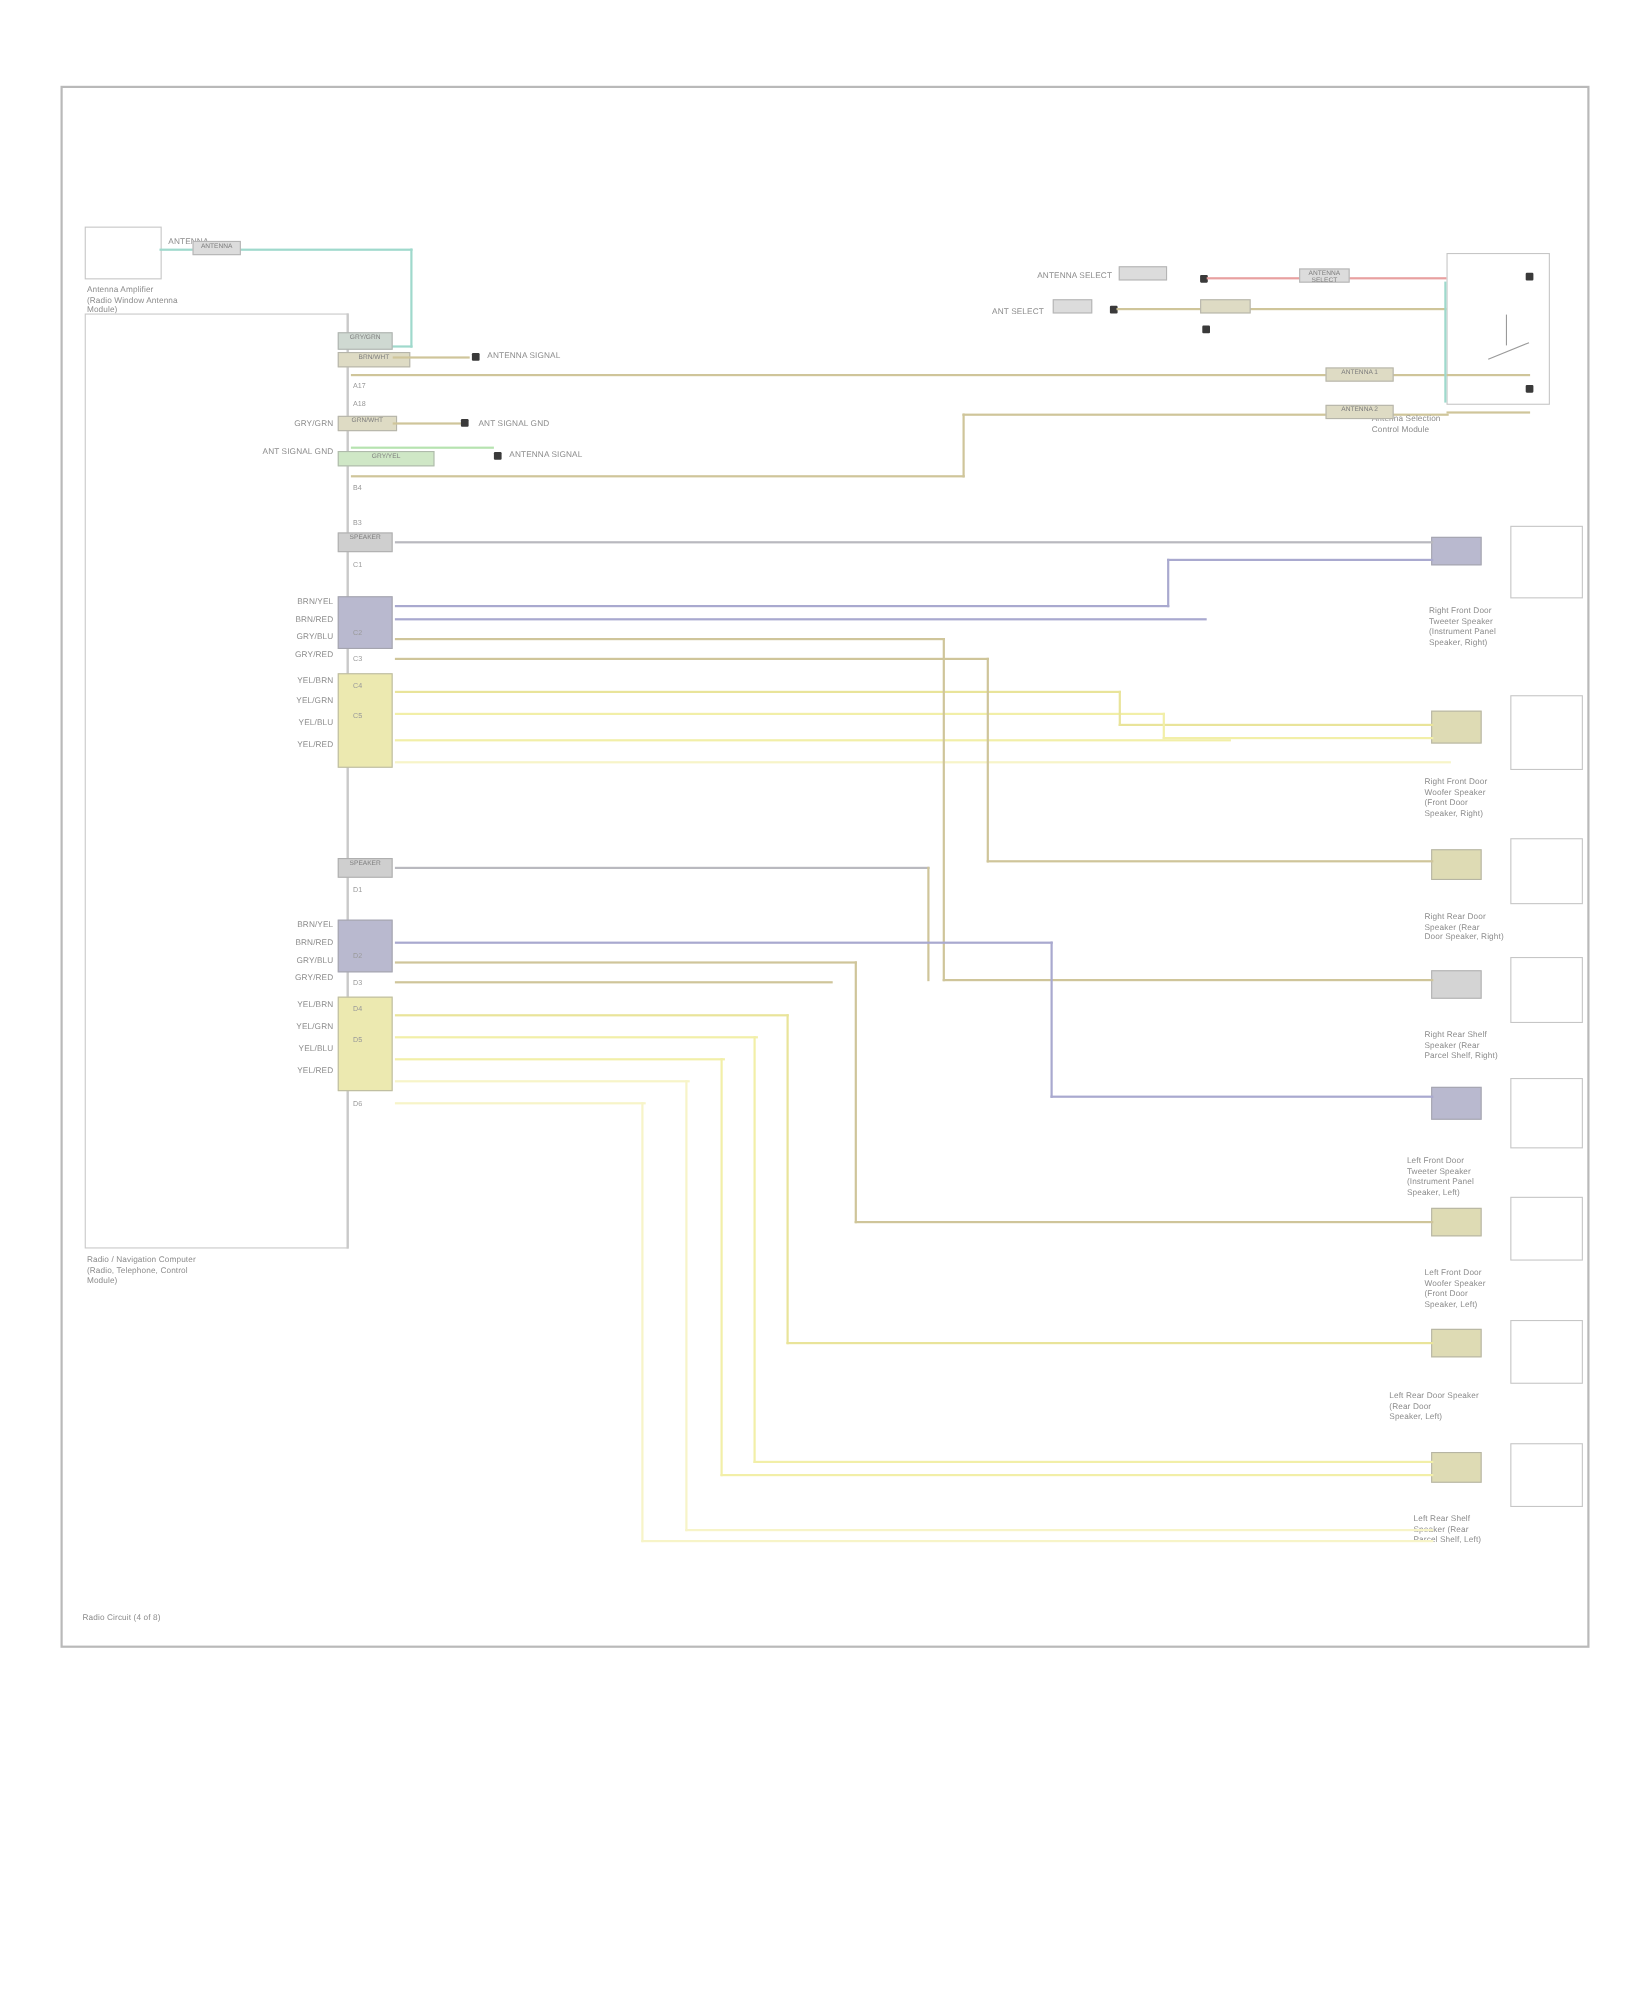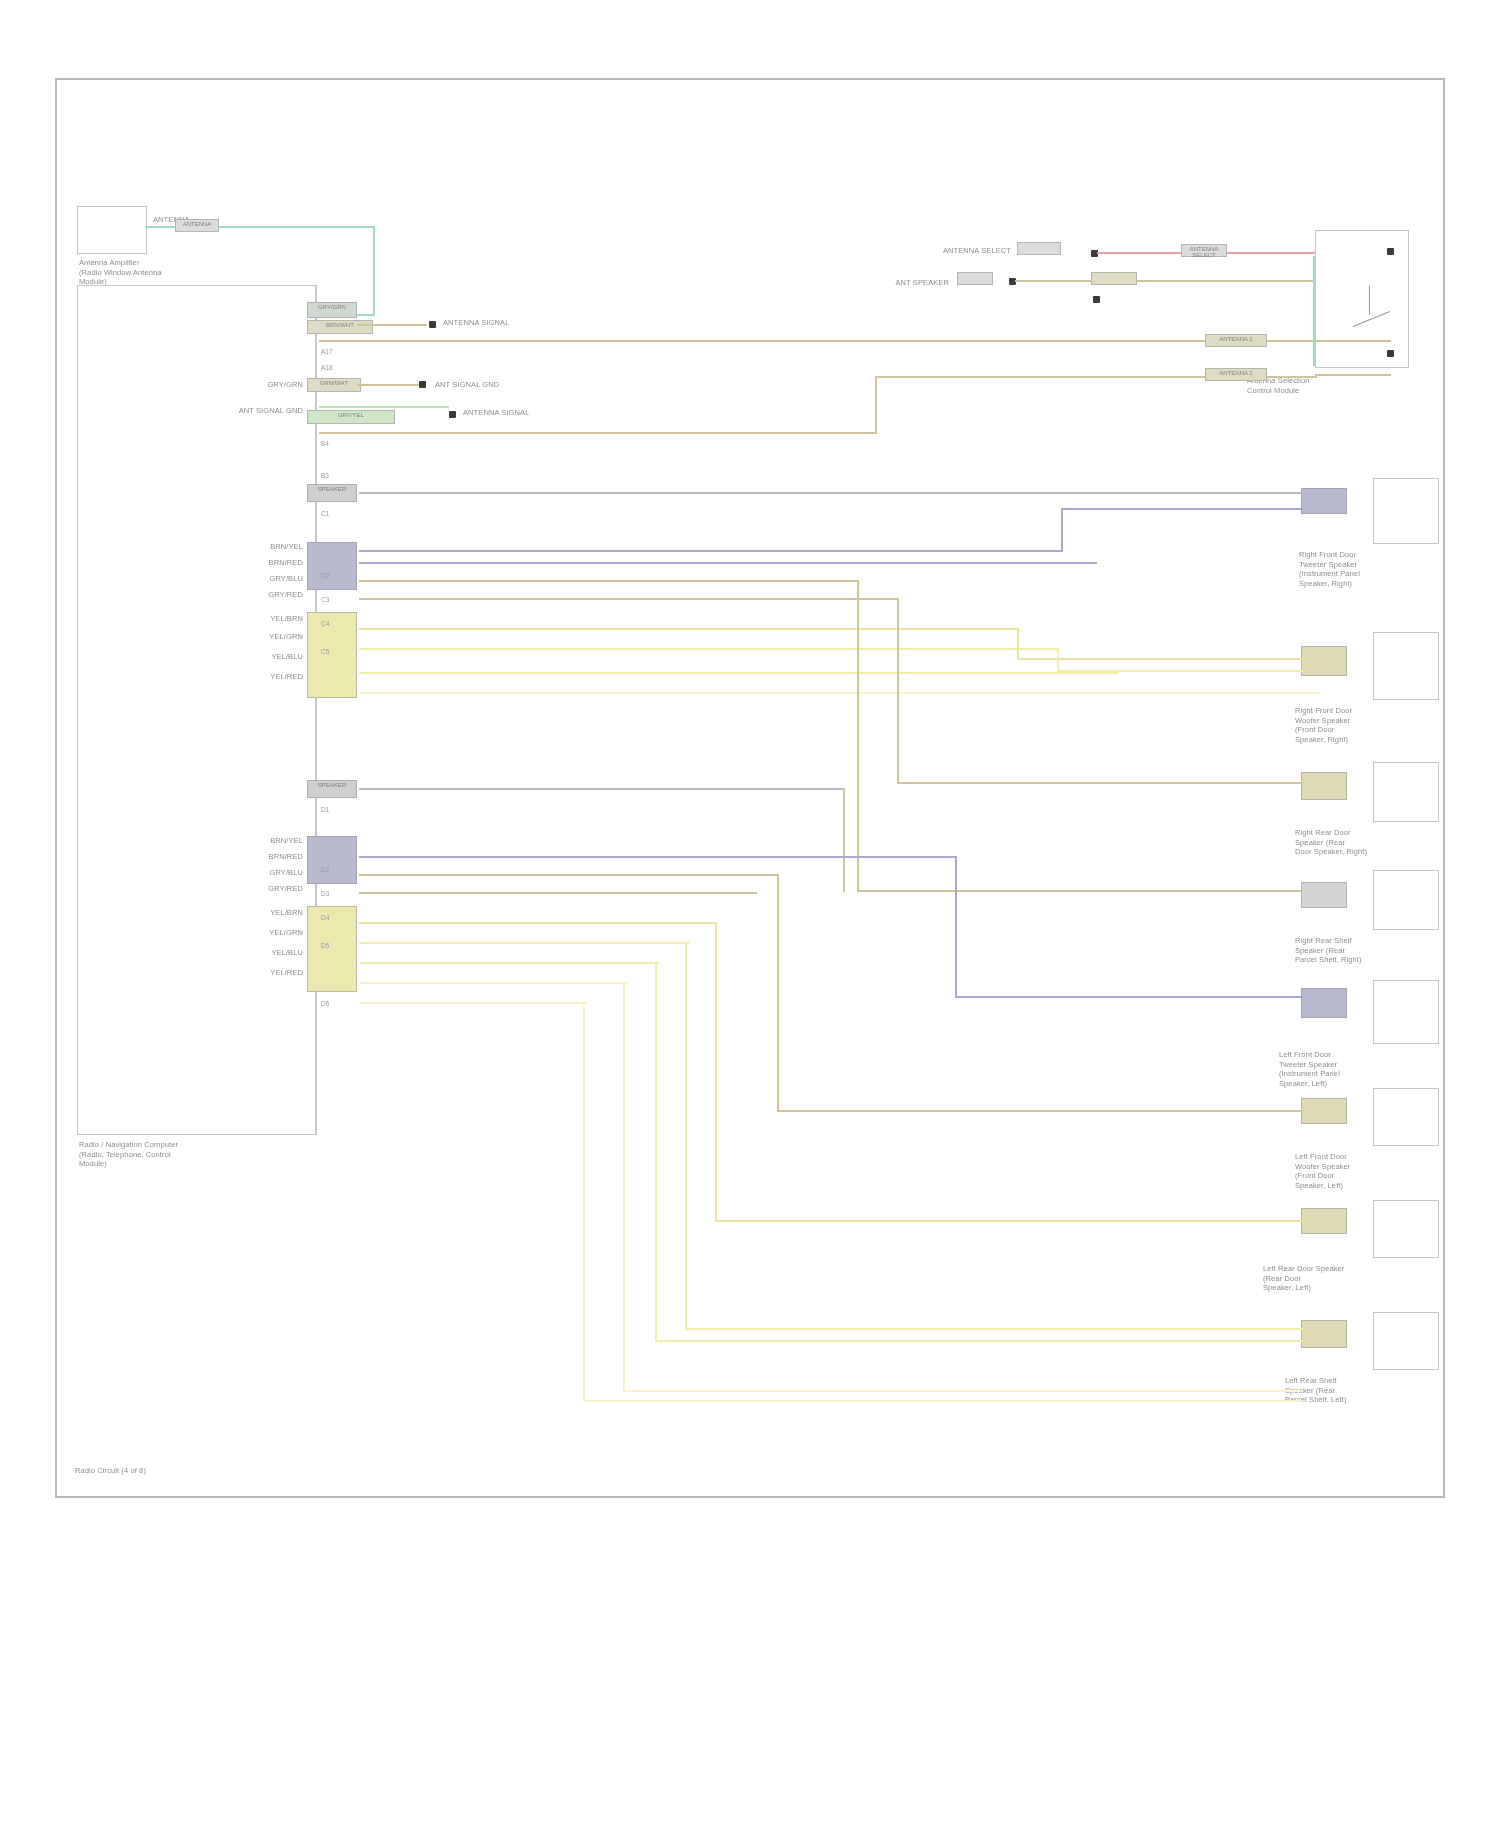--- a/index.html
+++ b/index.html
@@ -104,21 +104,21 @@
 Control Module</div>
 
   <div class="lbl r" style="left:820px;top:166px;width:134px;">ANTENNA SELECT</div>
   <div class="chip" style="left:960px;top:162px;width:44px;height:13px;background:#dcdcdc;"></div>
   <div class="dot" style="left:1034px;top:170px;"></div>
   <div class="w wh" style="left:1040px;top:172px;width:218px;background:#e8a0a0;"></div>
   <div class="chip" style="left:1124px;top:164px;width:46px;height:13px;background:#dcdcdc;">
     <div class="ct">ANTENNA SELECT</div>
   </div>
 
-  <div class="lbl r" style="left:700px;top:198px;width:192px;">ANT SPEAKER</div>
+  <div class="lbl r" style="left:700px;top:198px;width:192px;">ANT SELECT</div>
   <div class="chip" style="left:900px;top:192px;width:36px;height:13px;background:#dcdcdc;"></div>
   <div class="dot" style="left:952px;top:198px;"></div>
   <div class="w wh" style="left:958px;top:200px;width:300px;background:#cfc59a;"></div>
   <div class="chip" style="left:1034px;top:192px;width:46px;height:13px;background:#dedbc4;"></div>
   <div class="dot" style="left:1036px;top:216px;"></div>
 
   <div class="chip" style="left:1148px;top:254px;width:62px;height:13px;background:#dedbc4;">
     <div class="ct">ANTENNA 1</div>
   </div>
   <div class="chip" style="left:1148px;top:288px;width:62px;height:13px;background:#dedbc4;">

